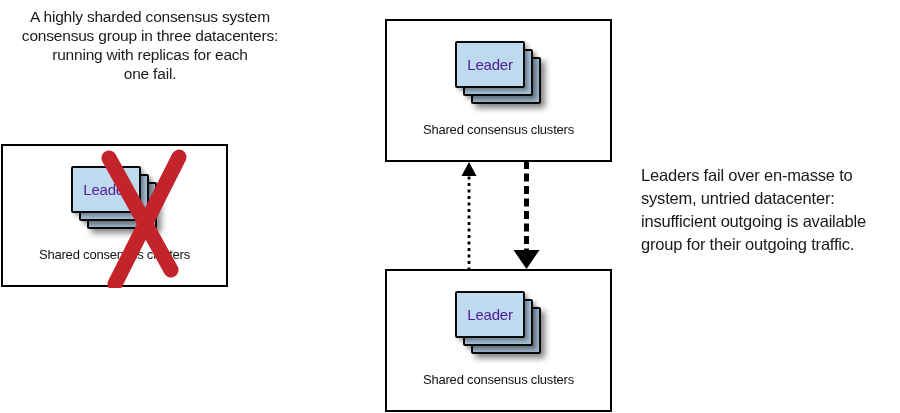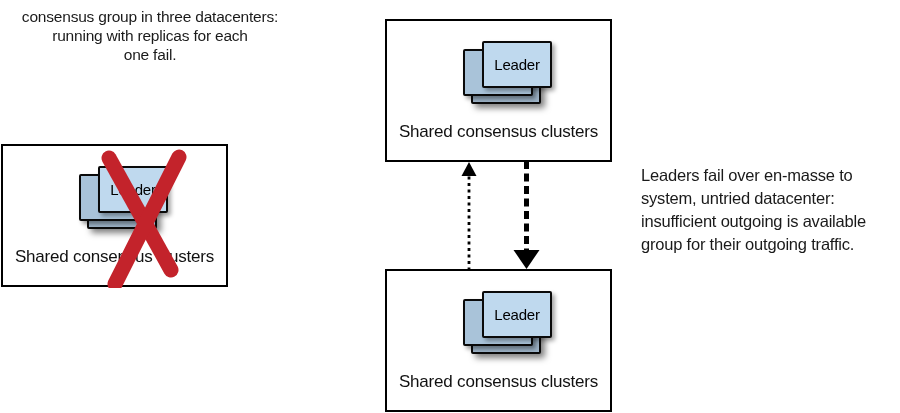--- a/index.html
+++ b/index.html
@@ -49,27 +49,27 @@
     border-radius: 2px;
     box-sizing: border-box;
   }
   .card.back  { left: 16px; top: 16px; background: var(--c-card_back, #9FB5C9);  box-shadow: 4px 4px 6px rgba(0,0,0,0.5); }
   .card.mid   { left: 8px;  top: 8px;  background: var(--c-card_mid, #A9C3D9);   box-shadow: 3px 3px 4px rgba(0,0,0,0.4); }
   .card.front {
     left: 0; top: 0;
     background: var(--c-card_front, #BFD9EE);
     box-shadow: 3px 3px 4px rgba(0,0,0,0.35);
     display: flex; align-items: center; justify-content: center;
-    font-size: 15px; color: #000000; letter-spacing: -0.2px; margin-left: 27px;
+    font-size: 15px; color: #4c1d95; letter-spacing: -0.2px;
   }
 
   .cluster-label {
     position: absolute; left: 0; right: 0; top: 101px;
     text-align: center;
-    font-size: 17px; letter-spacing: -0.2px; color: #111;
+    font-size: 13px; letter-spacing: -0.2px; color: #111;
   }
 
   
   .red-x { position: absolute; left: 92px; top: 2px; width: 100px; height: 140px; z-index: 3; }
   .red-x line { stroke: var(--c-x_red, #C3232B); stroke-width: 15; stroke-linecap: round; }
 
   
   .arrow { position: absolute; }
   .arrow-up   { left: 461px; top: 162px; width: 16px; height: 110px; }
   .arrow-down { left: 513px; top: 161px; width: 27px; height: 110px; }
@@ -77,20 +77,21 @@
   .arrow .solid { fill: #000; }
   .dotted-line { stroke: #000; stroke-width: 2.8; stroke-dasharray: 0.1 6.4; stroke-linecap: square; }
   .dashed-line { stroke: #000; stroke-width: 5;   stroke-dasharray: 8 4.5;   stroke-linecap: butt; }
 </style>
 </head>
 <body>
 
 <div class="stage">
 
   <div class="caption caption-left">
+    <div>A highly sharded consensus system</div>
     <div>consensus group in three datacenters:</div>
     <div>running with replicas for each</div>
     <div>one fail.</div>
   </div>
 
   <div class="dc-box" id="box-failed">
     <div class="card-stack">
       <div class="card back"></div>
       <div class="card mid"></div>
       <div class="card front">

